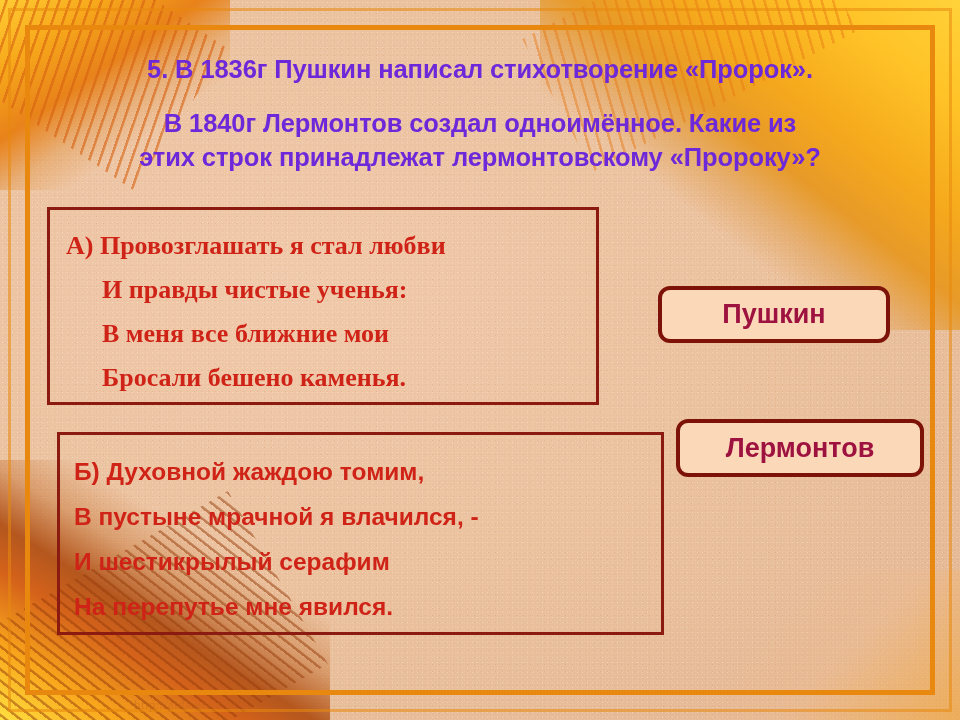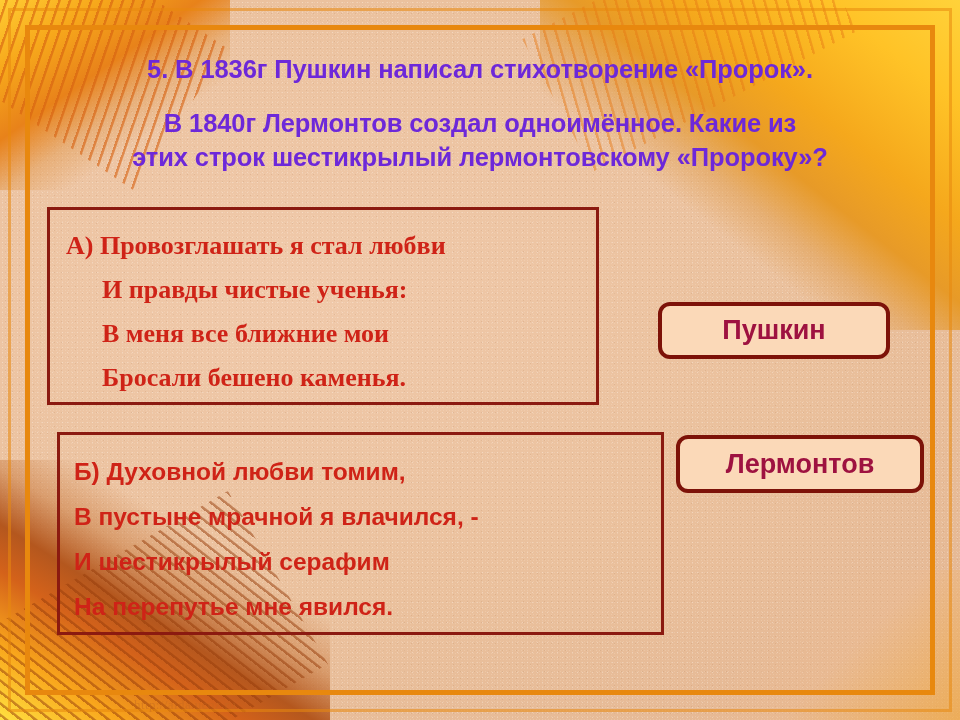--- a/index.html
+++ b/index.html
@@ -162,21 +162,20 @@
   
   .pill {
     position: absolute;
     border: 4px solid #7d1208;
     border-radius: 12px;
     background: #fbd9b8;
     box-sizing: border-box;
     display: flex;
     align-items: center;
     justify-content: center;
-    margin-top: 16px;
   }
   .pill-label {
     color: #9e1240;
     font-size: 27px;
     font-weight: bold;
     line-height: 1;
     white-space: nowrap;
   }
   #pill-pushkin { left: 658px; top: 286px; width: 232px; height: 57px; }
   #pill-lermontov { left: 676px; top: 419px; width: 248px; height: 58px; }
@@ -210,35 +209,35 @@
   <div class="corner-bl-streak"></div>
 
   <div class="corner-br"></div>
 
   <div class="frame-outer"></div>
   <div class="frame"></div>
 
   <div class="question">
     <span class="ln ln1">5. В 1836г Пушкин написал стихотворение «Пророк».</span>
     <span class="ln ln2">В 1840г Лермонтов создал одноимённое. Какие из</span>
-    <span class="ln ln3">этих строк шестикрылый лермонтовскому «Пророку»?</span>
+    <span class="ln ln3">этих строк принадлежат лермонтовскому «Пророку»?</span>
   </div>
 
   <div class="opt-box" id="opt-a">
     <div class="opt-lines">
       <span class="opt-line">А) Провозглашать я стал любви</span>
       <span class="opt-line ind">И правды чистые ученья:</span>
       <span class="opt-line ind">В меня все ближние мои</span>
       <span class="opt-line ind">Бросали бешено каменья.</span>
     </div>
   </div>
 
   <div class="opt-box" id="opt-b">
     <div class="opt-lines">
-      <span class="opt-line">Б) Духовной любви томим,</span>
+      <span class="opt-line">Б) Духовной жаждою томим,</span>
       <span class="opt-line ind">В пустыне мрачной я влачился, -</span>
       <span class="opt-line ind">И шестикрылый серафим</span>
       <span class="opt-line ind">На перепутье мне явился.</span>
     </div>
   </div>
 
   <div class="pill" id="pill-pushkin">
     <span class="pill-label">Пушкин</span>
   </div>
 

